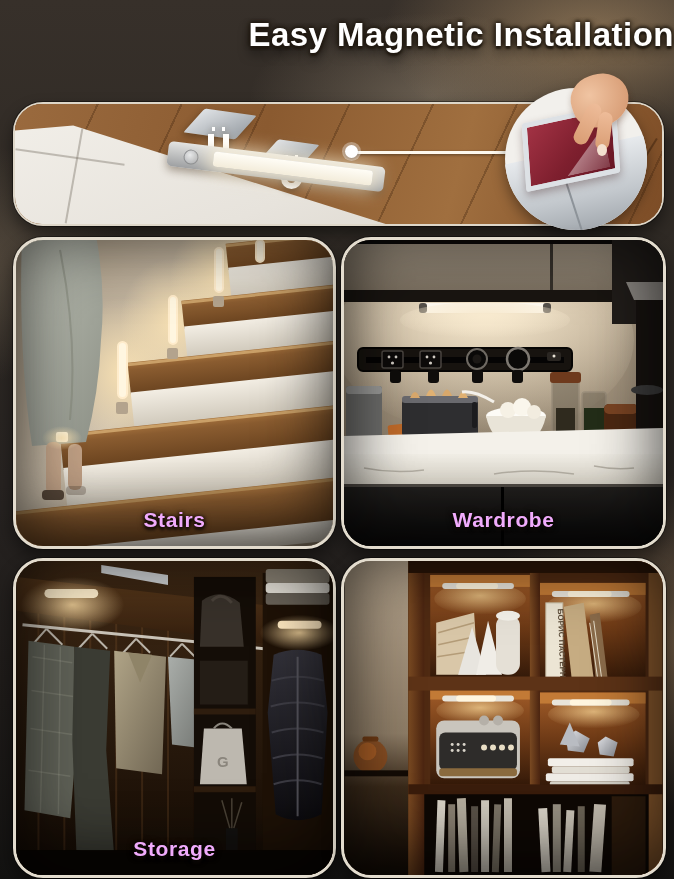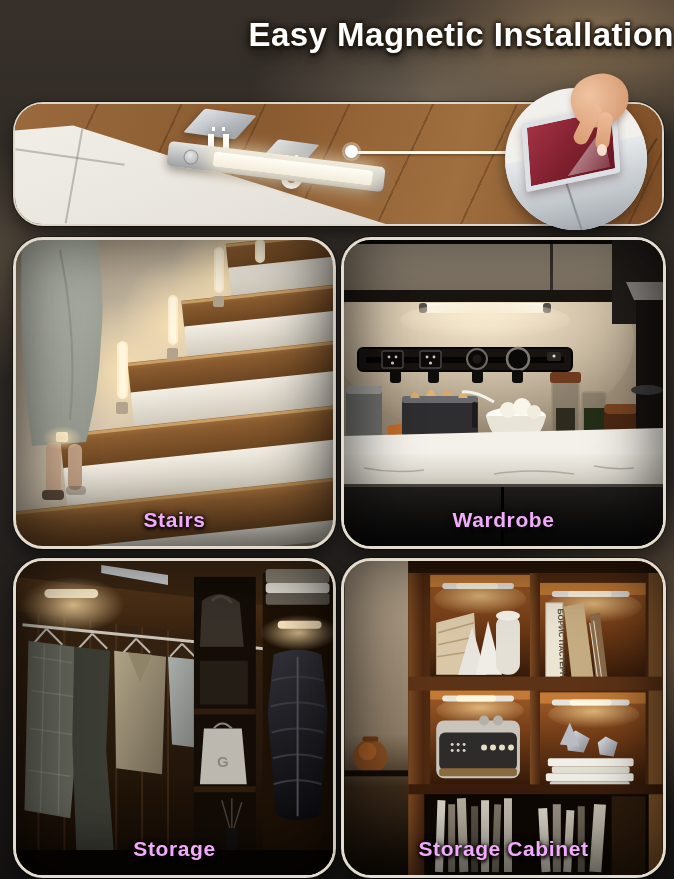--- a/index.html
+++ b/index.html
@@ -540,16 +540,15 @@
         <rect x="221" y="250" width="8" height="62" fill="#c9c2b5" transform="rotate(3 225 281)"></rect>
         <rect x="234" y="246" width="7" height="66" fill="#6b6355"></rect>
         <rect x="268" y="236" width="34" height="80" fill="#2e1c0d"></rect>
         <rect x="248" y="244" width="12" height="68" fill="#c2bbae" transform="rotate(4 254 278)"></rect>
       </g>
       <rect x="64" y="224" width="255" height="10" fill="#3a1d0c"></rect>
       <rect x="186" y="12" width="10" height="212" fill="url(#caFrame)"></rect>
       <rect x="64" y="116" width="255" height="14" fill="#5d3317"></rect>
     </svg>
     <div class="vig"></div>
-    <div class="label">Storage Cabinet</div>
   </div>
 
 </div>
 
 </body></html>

